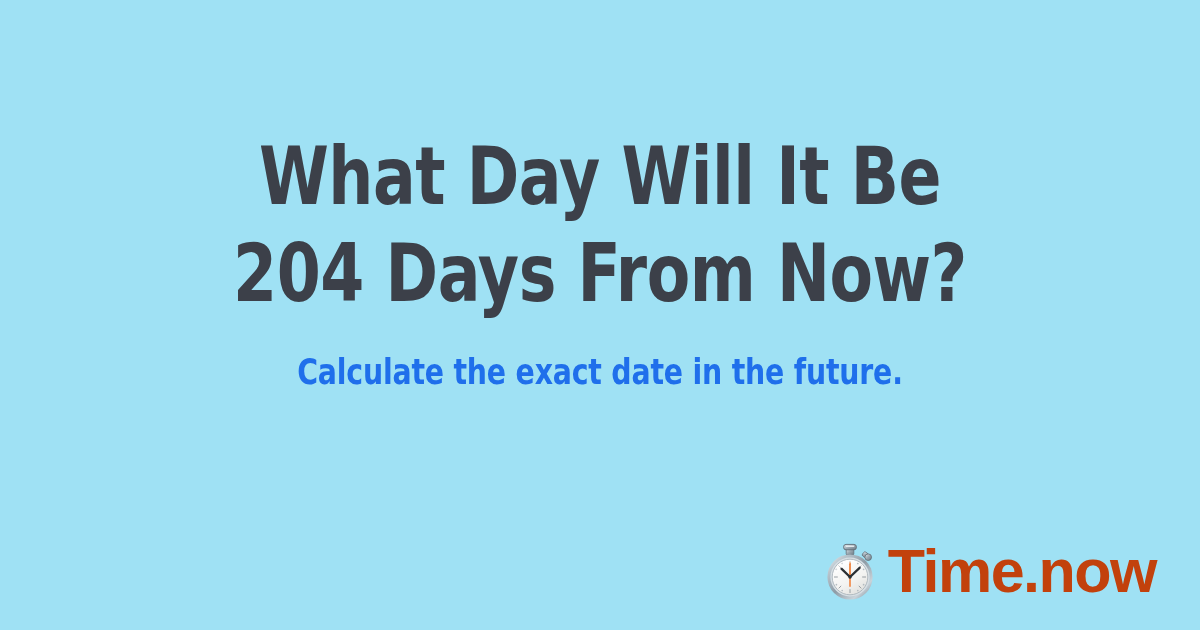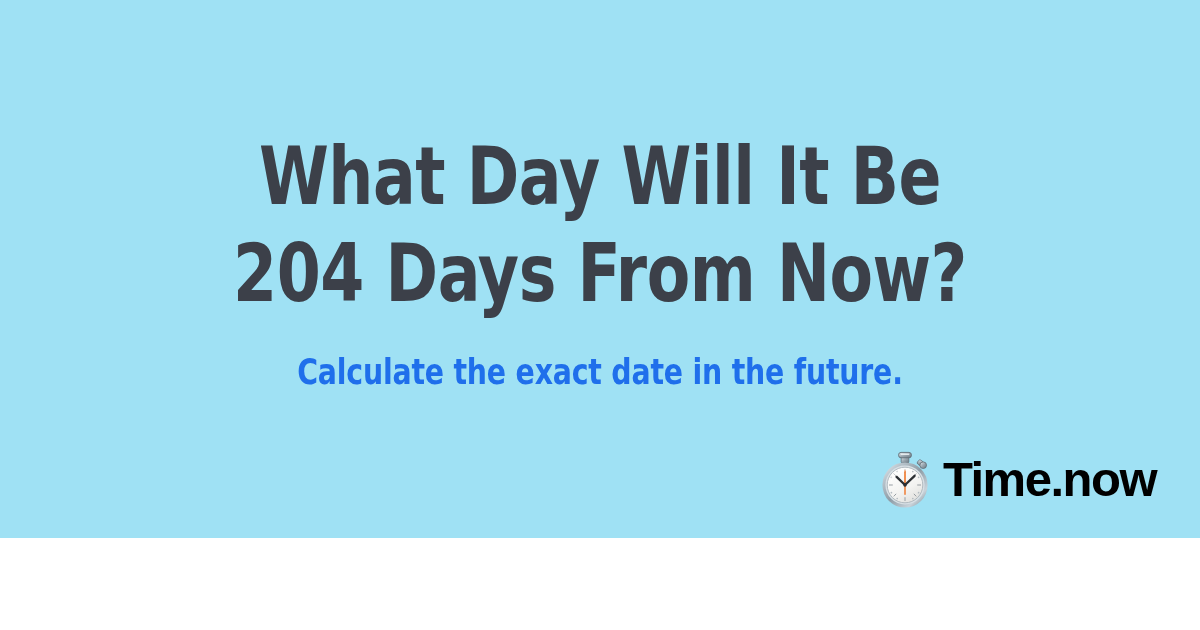--- a/index.html
+++ b/index.html
@@ -11,21 +11,21 @@
   body {
     width: 1200px;
     height: 630px;
     overflow: hidden;
     font-family: "Liberation Sans", "DejaVu Sans", sans-serif;
   }
 
   #card {
     position: relative;
     width: 1200px;
-    height: 538px;
+    height: 630px;
     background: #9fe1f4;
     box-sizing: border-box;
   }
 
   
   #headline-block {
     position: absolute;
     left: 0;
     top: 128px;
     width: 1200px;
@@ -78,24 +78,24 @@
   #stopwatch-icon {
     display: block;
     width: 52px;
     height: 58px;
     flex: 0 0 auto;
   }
 
   #brand-name {
     font-family: "Liberation Sans", "DejaVu Sans", sans-serif;
     font-weight: 700;
-    font-size: 49px;
+    font-size: 61px;
     line-height: 61px;
     letter-spacing: -1.5px;
-    color: #000000;
+    color: #c2410c;
     white-space: nowrap;
   }
 </style>
 </head>
 <body>
 
 <div id="card">
 
   <div id="headline-block">
     <span class="headline-line">What Day Will It Be</span>

